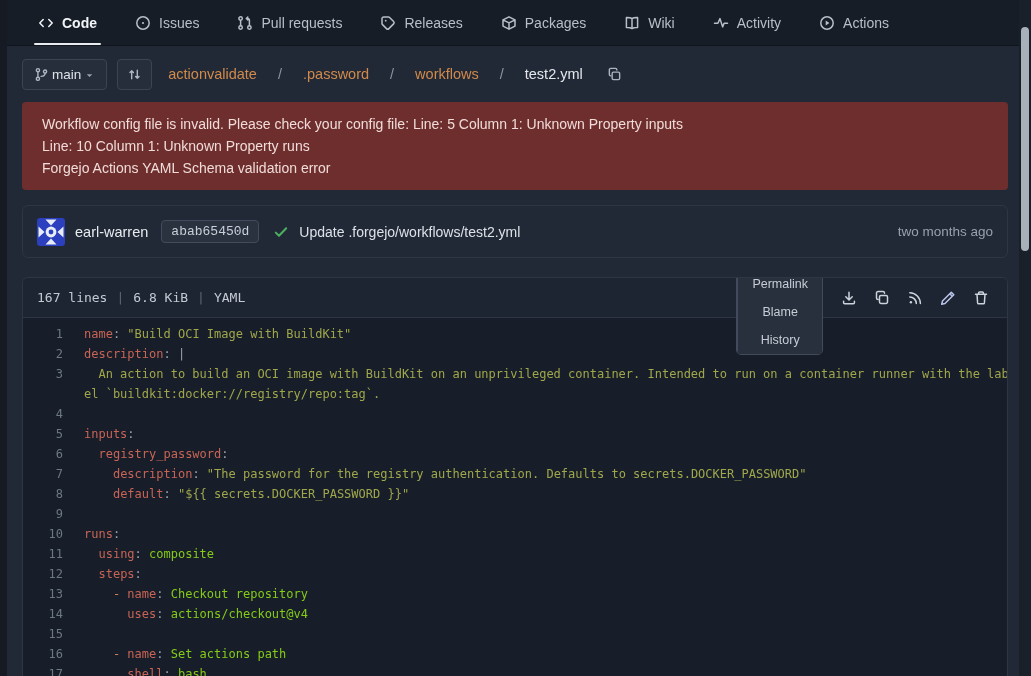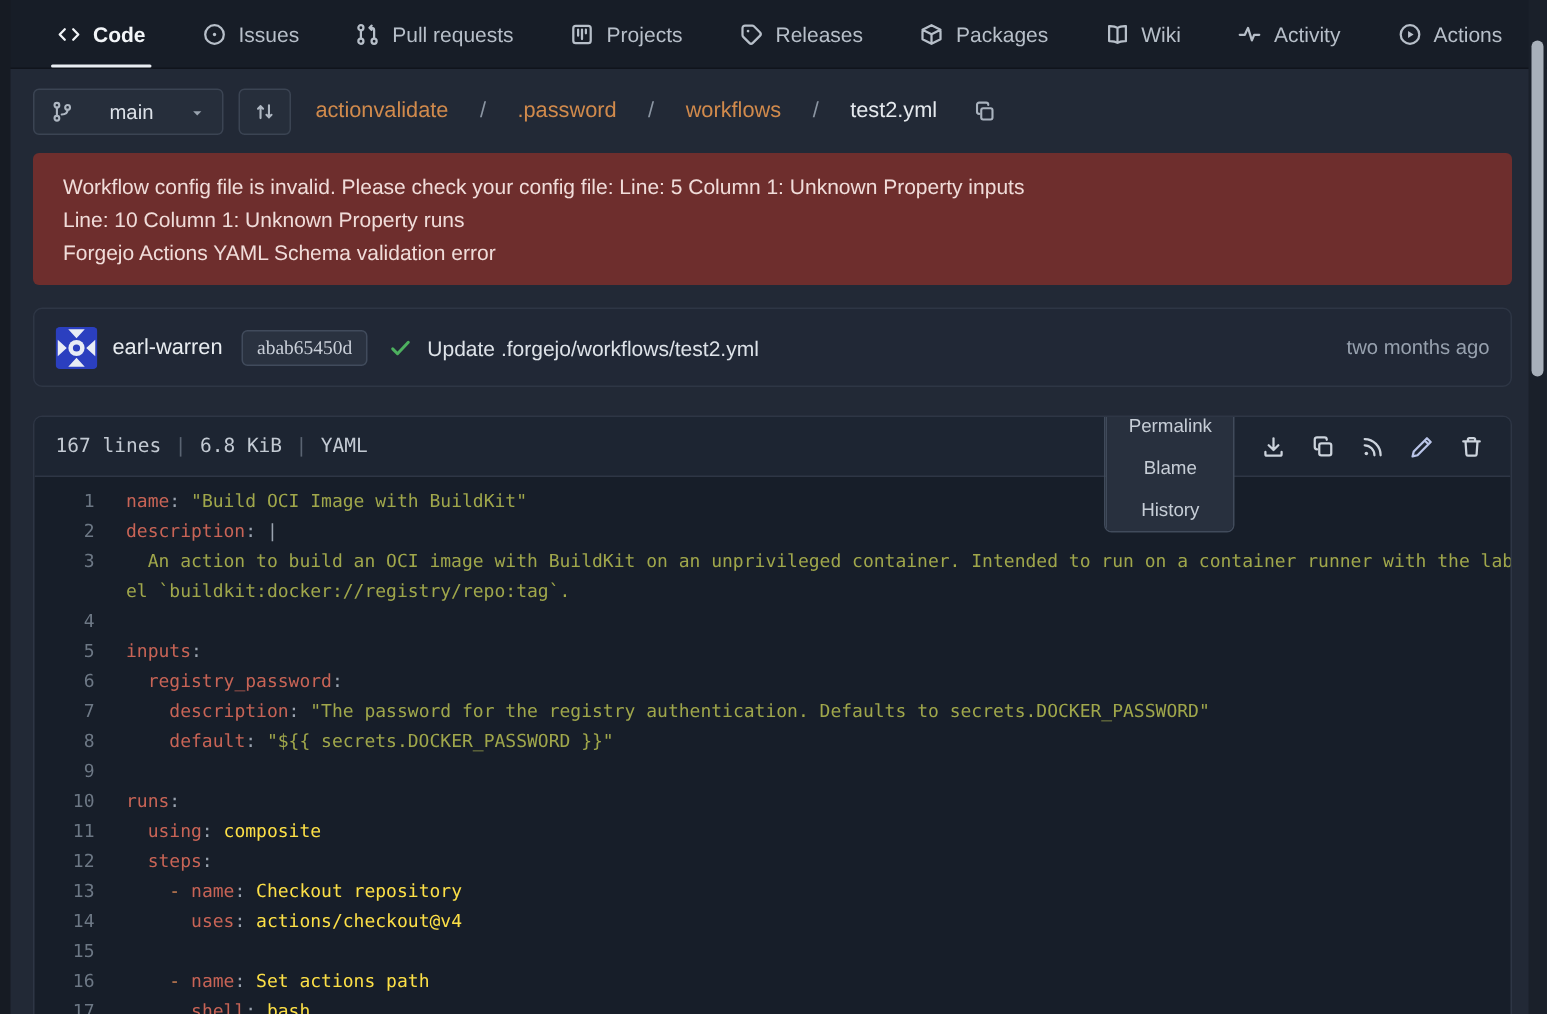--- a/index.html
+++ b/index.html
@@ -33,21 +33,21 @@
   }
   .nav-item .ic { display:inline-flex; width:16px; height:16px; }
   .ic svg { width:100%; height:100%; }
 
   
   .branch-row {
     display:flex; align-items:center; gap:10px;
     margin:12px 23px 0 22px; height:32px;
   }
   .btn-chip {
-    display:flex; align-items:center; gap:24px;
+    display:flex; align-items:center; gap:3px;
     background:#262e3b; border:1px solid #3b4453; border-radius:4px;
     height:31px; padding:0 11px; color:#dde2e9; font-size:13.5px; cursor:pointer;
   }
   .btn-chip .ic { width:15px; height:15px; color:#aeb7c2; }
   .btn-chip .caret { width:11px; height:11px; color:#99a3af; }
   .btn-square { padding:0 9px; }
   .breadcrumb { display:flex; align-items:center; gap:21px; font-size:14.5px; margin-left:6px; }
   .crumb-link { color:var(--link,#d18a4c); cursor:pointer; }
   .crumb-sep { color:#8b95a2; }
   .crumb-cur { color:#e4e8ed; }
@@ -64,21 +64,21 @@
 
   
   .commit-bar {
     margin:15px 23px 0 22px;
     background:#212836; border:1px solid #2e3645; border-radius:6px;
     height:53px; display:flex; align-items:center; gap:10px; padding:0 14px;
   }
   .avatar { width:28px; height:28px; border-radius:3px; overflow:hidden; flex:0 0 auto; cursor:pointer; }
   .commit-author { font-weight:normal; font-size:14.5px; color:#e8ecf0; cursor:pointer; }
   .hash-chip {
-    font-family:Liberation Serif, serif; font-size:13px; color:#c9cfd8;
+    font-family:Liberation Mono, monospace; font-size:13px; color:#c9cfd8;
     background:#2a3240; border:1px solid #414b5c; border-radius:4px;
     padding:3px 9px; margin-left:3px; cursor:pointer;
   }
   .check-ic { width:16px; height:16px; color:#4db05f; display:inline-flex; margin-left:4px; }
   .commit-msg { font-size:14px; color:#dde2e8; cursor:pointer; }
   .commit-time { margin-left:auto; color:#97a1ae; font-size:13.5px; }
 
   
   .file-box {
     margin:19px 23px 0 22px;
@@ -115,21 +115,21 @@
     flex:0 0 40px; text-align:right; color:#6d7885; cursor:pointer;
     font-family:"DejaVu Sans Mono", monospace; font-size:12px; user-select:none;
   }
   .ct {
     font-family:"DejaVu Sans Mono", monospace; font-size:12px;
     white-space:pre; margin-left:21px; color:#ccd2da;
   }
   .tk-k { color:var(--code-key,#c86456); }
   .tk-p { color:#9aa3af; }
   .tk-s { color:var(--code-str,#a0a74b); }
-  .tk-v { color:#fde047; }
+  .tk-v { color:#84cc16; }
   .tk-d { color:#cc8054; }
   .tk-w { color:#ccd2da; }
 
   
   .scrollbar { position:absolute; top:0; right:0; width:12px; height:676px; background:#1a202a; z-index:10; }
   .scroll-thumb { position:absolute; left:2px; top:27px; width:8px; height:224px; background:#a8b0ba; border-radius:4px; cursor:pointer; }
 </style>
 </head>
 <body>
 
@@ -156,29 +156,20 @@
     <div class="nav-item">
       <span class="ic">
         <svg viewBox="0 0 16 16" fill="none" stroke="currentColor" stroke-width="1.5" stroke-linecap="round" stroke-linejoin="round">
           <circle cx="3.6" cy="3.5" r="1.7"></circle>
           <circle cx="3.6" cy="12.5" r="1.7"></circle>
           <circle cx="12.4" cy="12.5" r="1.7"></circle>
           <path d="M3.6 5.4v5.2M9.3 3.5h1.6a1.5 1.5 0 0 1 1.5 1.5v5.6M10.8 2.1 9.3 3.5l1.5 1.4"></path>
         </svg>
       </span>
       <span>Pull requests</span>
-    </div>
-    <div class="nav-item">
-      <span class="ic">
-        <svg viewBox="0 0 16 16" fill="none" stroke="currentColor" stroke-width="1.5" stroke-linecap="round" stroke-linejoin="round">
-          <rect x="2.2" y="2.2" width="11.6" height="11.6" rx="1.6"></rect>
-          <path d="M5.4 4.8v4M8 4.8v6.2M10.6 4.8v2.4"></path>
-        </svg>
-      </span>
-      <span>Projects</span>
     </div>
     <div class="nav-item">
       <span class="ic">
         <svg viewBox="0 0 16 16" fill="none" stroke="currentColor" stroke-width="1.5" stroke-linecap="round" stroke-linejoin="round">
           <path d="M2 8.4V3.7A1.7 1.7 0 0 1 3.7 2h4.7a1.7 1.7 0 0 1 1.2.5l4 4a1.7 1.7 0 0 1 0 2.4l-4.7 4.7a1.7 1.7 0 0 1-2.4 0l-4-4A1.7 1.7 0 0 1 2 8.4Z"></path>
           <circle cx="5.7" cy="5.7" r="0.9" fill="currentColor" stroke="none"></circle>
         </svg>
       </span>
       <span>Releases</span>
     </div>

